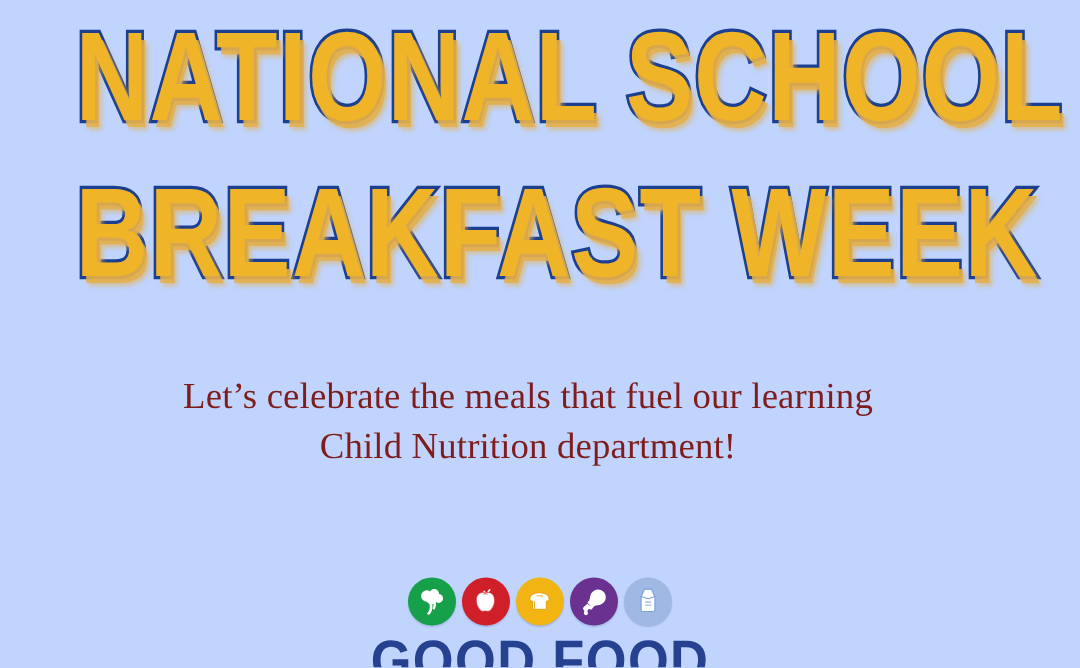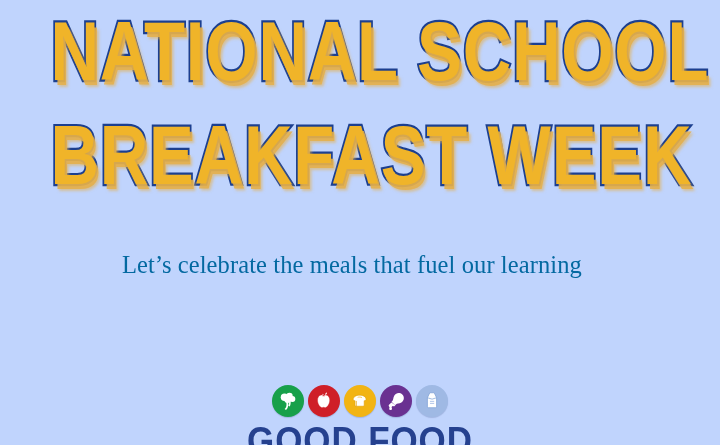--- a/index.html
+++ b/index.html
@@ -55,21 +55,21 @@
   
   .body-copy {
     position: absolute;
     top: 248px;
     left: 0;
     width: 704px;
     text-align: center;
     font-family: "Liberation Serif", "DejaVu Serif", serif;
     font-size: 24.5px;
     line-height: 33px;
-    color: #0369a1;
+    color: #7f1d1d;
     letter-spacing: 0.1px;
   }
   .body-copy .copy-line {
     display: block;
     white-space: nowrap;
   }
 
   
   .logo {
     position: absolute;
@@ -122,20 +122,21 @@
 
 <div class="poster">
 
   <div class="headline-block">
     <span class="headline-line line1">NATIONAL SCHOOL</span>
     <span class="headline-line line2">BREAKFAST WEEK</span>
   </div>
 
   <div class="body-copy">
     <span class="copy-line">Let’s celebrate the meals that fuel our learning</span>
+    <span class="copy-line">Child Nutrition department!</span>
   </div>
 
   <div class="logo">
 
     <div class="icon-row">
 
       <span class="food-icon icon-veg">
         <svg width="22" height="22" viewBox="0 0 24 24" aria-hidden="true">
           <g fill="#ffffff">
             <circle cx="8.2" cy="8.0" r="4.1"></circle>

